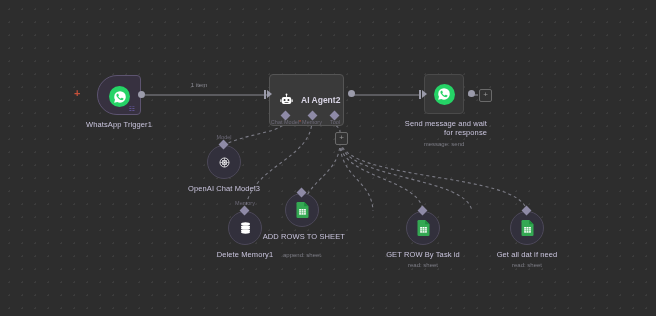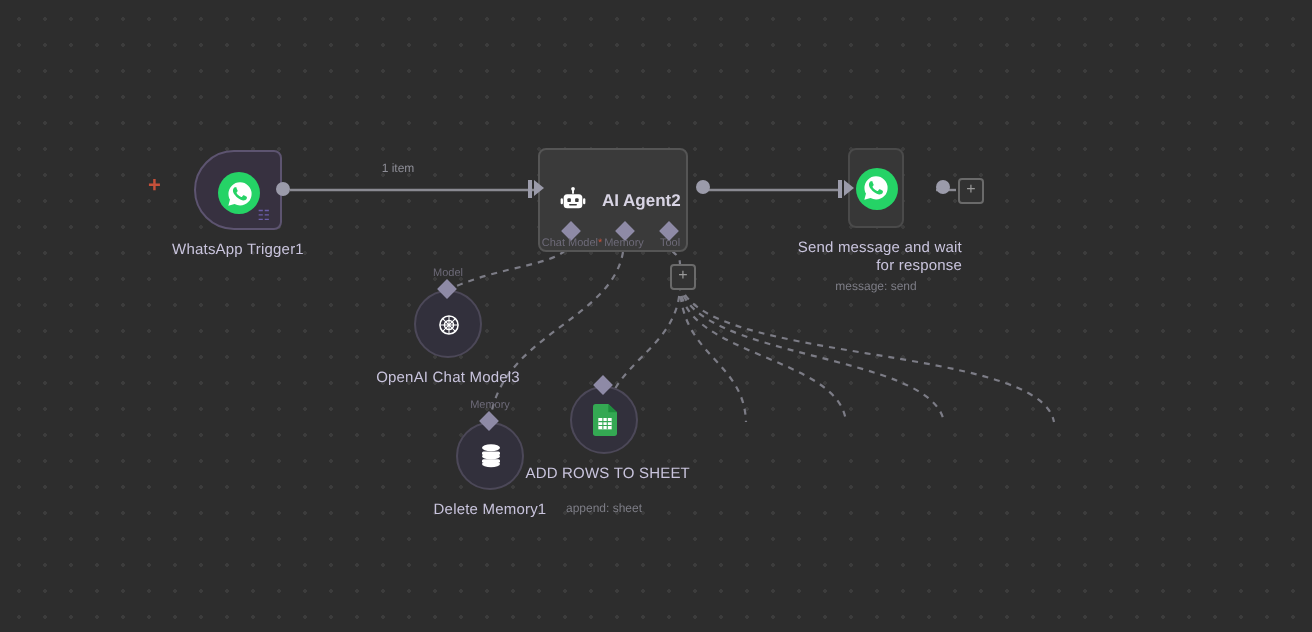--- a/index.html
+++ b/index.html
@@ -47,21 +47,21 @@
   .wa-badge svg{width:14px;height:14px;display:block;}
   .pin-bolt{
     position:absolute;right:5px;bottom:2px;color:#6b5ea8;font-size:7px;line-height:7px;
   }
   .trig-plus{
     position:absolute;left:74px;top:88px;color:#c4503a;font-size:11px;line-height:11px;
     font-weight:bold;
   }
 
   
-  .sq-node{width:28px;height:40px;}
+  .sq-node{width:40px;height:40px;}
   .sq-body{
     position:absolute;inset:0;background:#373737;border:1px solid #4a4a4a;
     border-radius:4px;box-sizing:border-box;
     display:flex;align-items:center;justify-content:center;
   }
   .agent-node{left:269px;top:74px;width:75px;height:52px;}
   .agent-body{
     position:absolute;inset:0;background:#3a3a3a;border:1px solid #555;
     border-radius:4px;box-sizing:border-box;display:flex;align-items:center;gap:7px;
     padding-left:9px;
@@ -237,16 +237,42 @@
         <rect x="4" y="10.5" width="10" height="8.5" fill="#ffffff"></rect>
         <path d="M4 13.2h10M4 16.1h10M7.4 10.5v8.5M10.7 10.5v8.5" stroke="#34a853" stroke-width=".8"></path>
       </svg>
     </div>
     <div class="diamond" style="left:13px;top:-4px;"></div>
     <div class="nlabel wrap" style="top:39px;">ADD ROWS TO SHEET</div>
     <div class="nsub" style="top:58px;">append: sheet</div>
   </div>
 
 
-
-
+  <div class="node circ-node" style="left:406px;top:211px;">
+    <div class="circ-body">
+      <svg class="sheet-ico" viewBox="0 0 18 24">
+        <path d="M2 0h9.5L18 6.2V22a2 2 0 0 1-2 2H2a2 2 0 0 1-2-2V2a2 2 0 0 1 2-2z" fill="#34a853"></path>
+        <path d="M11.5 0L18 6.2h-6.5z" fill="#1e8e3e"></path>
+        <rect x="4" y="10.5" width="10" height="8.5" fill="#ffffff"></rect>
+        <path d="M4 13.2h10M4 16.1h10M7.4 10.5v8.5M10.7 10.5v8.5" stroke="#34a853" stroke-width=".8"></path>
+      </svg>
+    </div>
+    <div class="diamond" style="left:13px;top:-4px;"></div>
+    <div class="nlabel" style="top:39px;">GET ROW By Task id</div>
+    <div class="nsub" style="top:50px;">read: sheet</div>
+  </div>
+
+
+  <div class="node circ-node" style="left:510px;top:211px;">
+    <div class="circ-body">
+      <svg class="sheet-ico" viewBox="0 0 18 24">
+        <path d="M2 0h9.5L18 6.2V22a2 2 0 0 1-2 2H2a2 2 0 0 1-2-2V2a2 2 0 0 1 2-2z" fill="#34a853"></path>
+        <path d="M11.5 0L18 6.2h-6.5z" fill="#1e8e3e"></path>
+        <rect x="4" y="10.5" width="10" height="8.5" fill="#ffffff"></rect>
+        <path d="M4 13.2h10M4 16.1h10M7.4 10.5v8.5M10.7 10.5v8.5" stroke="#34a853" stroke-width=".8"></path>
+      </svg>
+    </div>
+    <div class="diamond" style="left:13px;top:-4px;"></div>
+    <div class="nlabel" style="top:39px;">Get all dat if need</div>
+    <div class="nsub" style="top:50px;">read: sheet</div>
+  </div>
 
 </div>
 
 </body></html>

